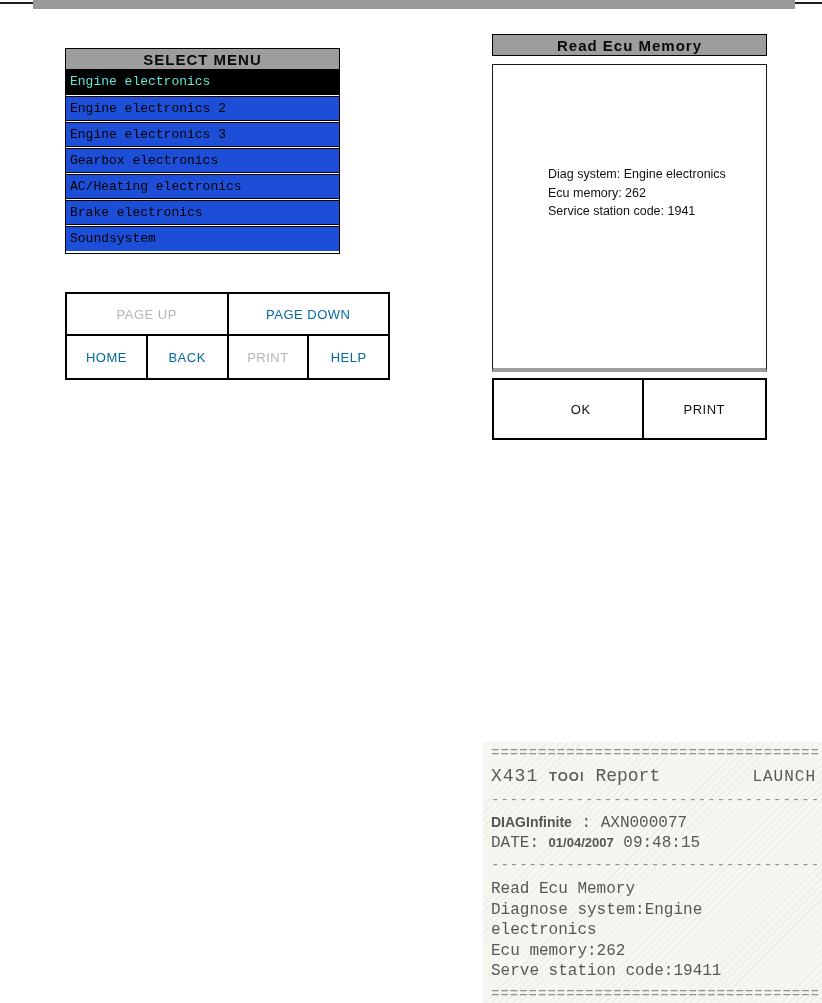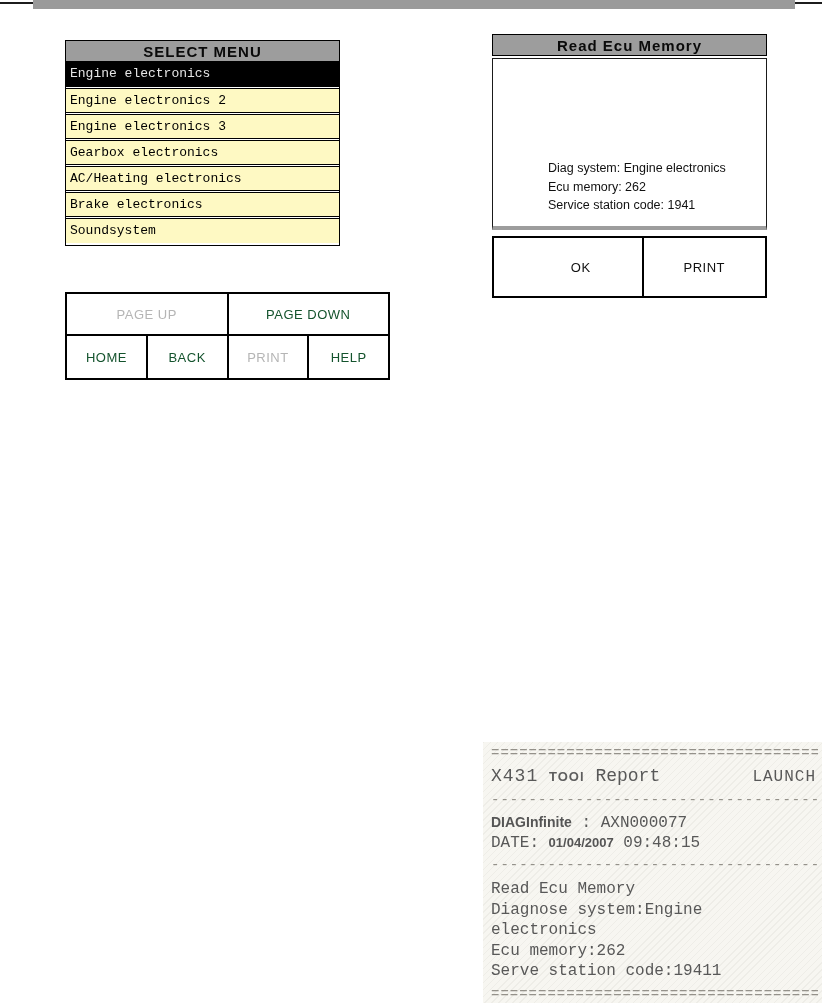--- a/index.html
+++ b/index.html
@@ -14,47 +14,47 @@
   .top-rule-bar  { position:absolute; top:0; left:33px; width:762px; height:9px; background:#9a9a9a; }
 
   
   .panel-header {
     height:22px; background:#9d9d9d; border:1px solid #000;
     display:flex; align-items:center; justify-content:center;
     font-weight:bold; font-size:15px; letter-spacing:1px; color:#0a0a0a;
   }
 
   
-  .panel-left { position:absolute; left:65px; top:40px; width:275px; }
+  .panel-left { position:absolute; left:65px; top:48px; width:275px; }
   .menu-list { border:1px solid #000; border-top:none; background:#fff; padding:0; }
   .menu-row {
     height:25px; line-height:23px; padding-left:4px;
     font-family:"Liberation Mono", "DejaVu Sans Mono", monospace;
     font-size:13px; border:1px solid #000; border-left:none; border-right:none;
-    margin-bottom:1px; background:#fef9c3; white-space:nowrap; overflow:hidden;
+    margin-bottom:1px; background:#1d4ed8; white-space:nowrap; overflow:hidden;
   }
   .menu-row:first-child { border-top:none; }
   .menu-row:last-child { margin-bottom:2px; border-bottom:none; }
-  .menu-row.selected { background:#000; color:#e5e5e5; }
+  .menu-row.selected { background:#000; color:#5eead4; }
 
   .btn-block { position:absolute; left:65px; top:292px; width:325px; border:2px solid #000; background:#fff; }
   .btn-row { display:flex; height:42px; }
   .btn-row.first { border-bottom:2px solid #000; }
   .btn-cell {
     flex:1; display:flex; align-items:center; justify-content:center;
     font-size:13px; letter-spacing:0.5px; border-right:2px solid #000;
-    background:#fff; cursor:pointer; color:#14532d;
+    background:#fff; cursor:pointer; color:#0369a1;
   }
   .btn-cell:last-child { border-right:none; }
   .btn-cell.disabled { color:#b5b5b5; }
 
   
   .panel-right { position:absolute; left:492px; top:34px; width:275px; }
   .ecu-box {
-    margin-top:2px; height:172px; background:#fff;
+    margin-top:8px; height:308px; background:#fff;
     border:1px solid #1a1a1a; border-bottom:4px solid #9d9d9d;
     padding:100px 22px 0 55px;
   }
   .ecu-line { font-size:12.5px; line-height:18.5px; color:#111; white-space:nowrap; }
   .ecu-btn-row { margin-top:6px; display:flex; height:62px; border:2px solid #000; background:#fff;padding-left:26px; }
   .ecu-btn {
     flex:1; display:flex; align-items:center; justify-content:center;
     font-size:13px; letter-spacing:0.5px; border-right:2px solid #000; cursor:pointer; color:#111;
   }
   .ecu-btn:last-child { border-right:none; }

